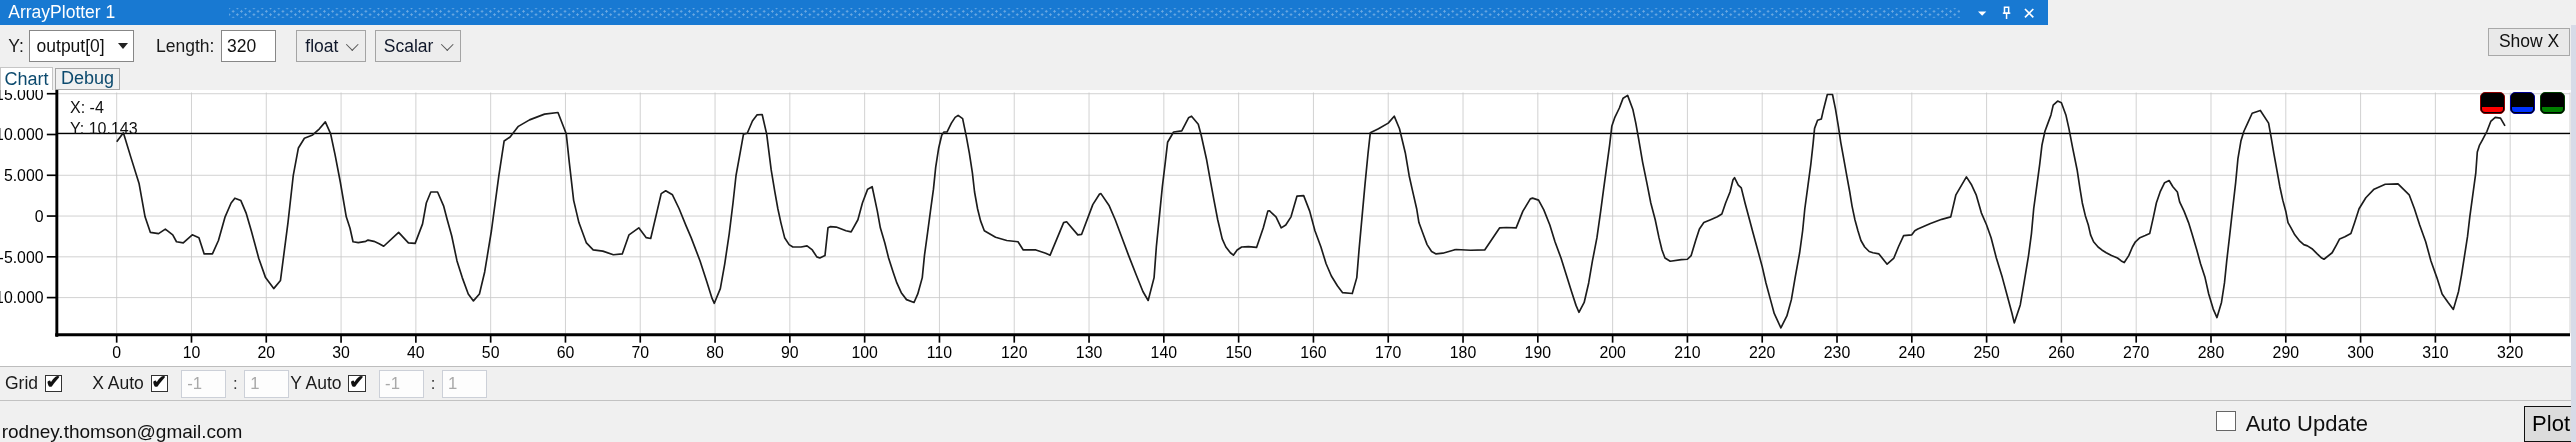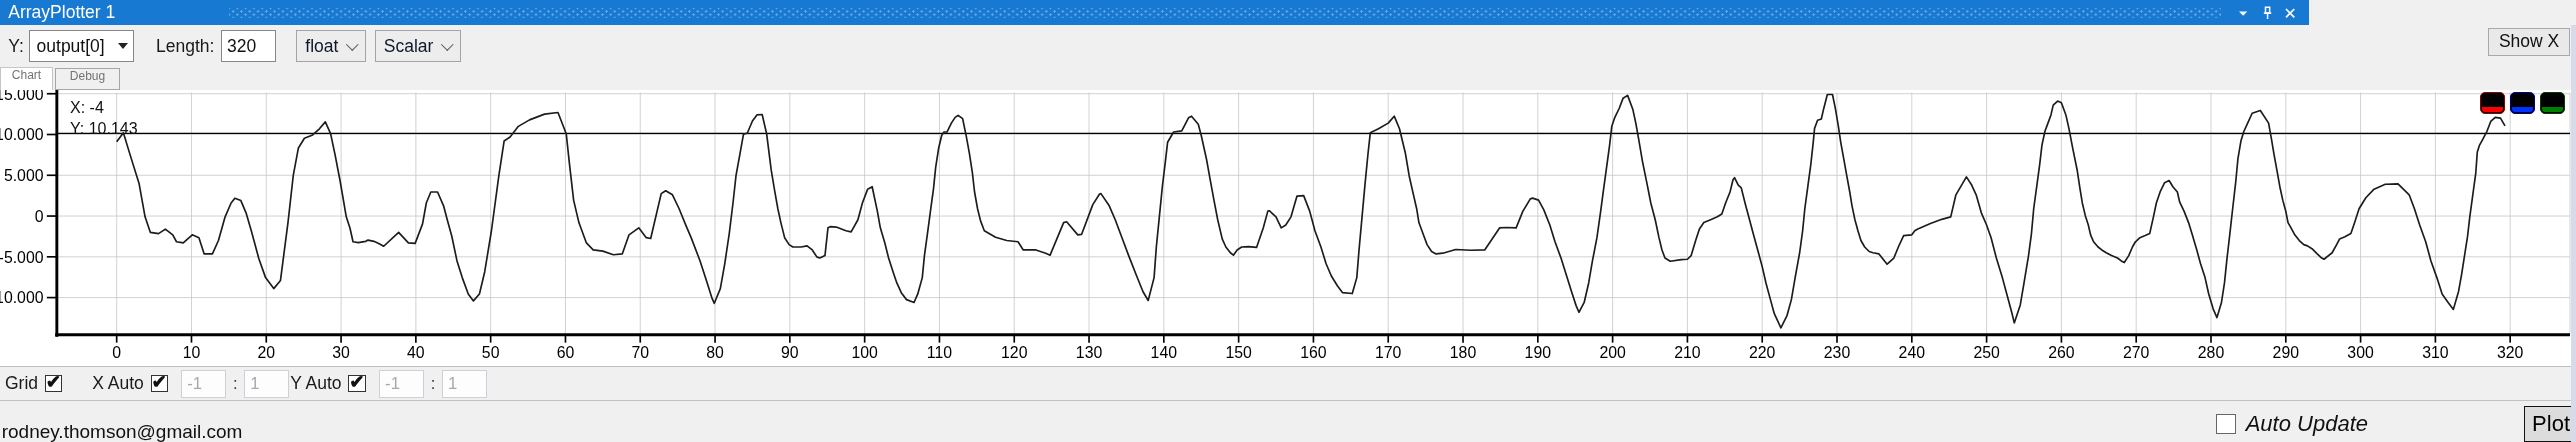--- a/index.html
+++ b/index.html
@@ -2,21 +2,21 @@
 <html style="font-size:13.3px"><head>
 <meta charset="utf-8">
 <style>
   html,body{margin:0;padding:0;}
   body{
     width:2576px;height:443px;overflow:hidden;position:relative;
     font-family:"Liberation Sans", sans-serif;background:#f0f0f0;
     -webkit-font-smoothing:antialiased;
   }
   
-  .titlebar{position:absolute;left:0;top:0;width:2284px;height:25px;background:#1879d2;padding-left:25px;}
+  .titlebar{position:absolute;left:0;top:0;width:2048px;height:25px;background:#1879d2;}
   .titlebar .title{position:absolute;left:8.3px;top:0;line-height:25px;color:#fff;font-size:17.5px;}
   .titlebar .texture{
     position:absolute;left:229px;right:88px;top:7.5px;bottom:6.7px;
     background-image:
       radial-gradient(circle, rgba(255,255,255,.38) 0.9px, transparent 1.3px),
       radial-gradient(circle, rgba(255,255,255,.38) 0.9px, transparent 1.3px);
     background-size:8.3px 6.7px,8.3px 6.7px;
     background-position:0 0,4.2px 3.3px;
   }
   .tb-icon{position:absolute;top:4.2px;width:18.3px;height:18.3px;cursor:pointer;}
@@ -39,22 +39,22 @@
   .select{height:32px;background:#ededed;border:0.8px solid #a4a4a4;display:flex;align-items:center;
     padding:0 8.3px;box-sizing:border-box;margin-left:20px;cursor:pointer;}
   .select .val{font-size:17.5px;color:#0f172a;}
   .chev{width:7.5px;height:7.5px;border-right:1.7px solid #555;border-bottom:1.7px solid #555;
     transform:rotate(45deg);margin-left:10px;margin-top:-4.2px;}
   .showx-btn{position:absolute;right:5.8px;top:27.5px;height:26px;padding:0 10px;
     background:#e9e9e9;border:0.8px solid #a8a8a8;font-size:17.5px;color:#111;
     display:flex;align-items:center;cursor:pointer;}
   
   .tabs{position:absolute;left:0;top:67px;width:2576px;height:23px;}
-  .tab{position:absolute;bottom:0;display:flex;justify-content:center;
-    font-size:12px;color:#737373;cursor:pointer;box-sizing:border-box;}
+  .tab{position:absolute;bottom:0;display:flex;align-items:center;justify-content:center;
+    font-size:18px;color:#0c4a6e;cursor:pointer;box-sizing:border-box;}
   .tab-active{left:0;width:53px;height:23px;background:#fff;border:0.8px solid #c6c6c6;border-bottom:none;}
   .tab-inactive{left:55px;width:65px;height:22.5px;background:#f0f0f0;border:0.8px solid #a6a6a6;}
   
   .chart-panel{position:absolute;left:0;top:90px;width:2576px;height:276px;background:#fff;}
   #plot-svg{position:absolute;left:0;top:0;}
   .tooltip{position:absolute;left:70px;top:6.7px;font-size:16px;color:#111;line-height:21px;}
   .legend{position:absolute;left:0;top:0;width:2576px;height:0;}
   .swatch{position:absolute;top:1.7px;width:25px;height:22.5px;background:#000;border-radius:5px;
     box-sizing:border-box;cursor:pointer;}
   .swatch .bar{position:absolute;left:0.8px;right:0.8px;bottom:0.8px;height:5.8px;border-radius:0 0 3.3px 3.3px;}
@@ -65,21 +65,21 @@
   .ctl-label{font-size:17.5px;color:#1a1a1a;}
   .checkbox{width:17.5px;height:17.5px;background:#fff;border:1.7px solid #333;box-sizing:border-box;
     margin-left:6.7px;position:relative;cursor:pointer;}
   .checkbox .mark{position:absolute;left:0px;top:-5px;font-size:18.3px;font-weight:bold;color:#111;}
   .range-input{height:28px;width:45px;background:#fdfdfd;border:0.8px solid #ccd0d8;font-size:16.7px;
     color:#a9a9a9;padding:0 5px;box-sizing:border-box;font-family:"Liberation Sans", sans-serif;}
   .colon{font-size:16.7px;color:#333;margin:0 6.7px;}
   
   .status-bar{position:absolute;left:0;top:401px;width:2576px;height:42px;background:#f0f0f0;}
   .email{position:absolute;left:1.7px;top:20px;font-size:19px;color:#111;white-space:nowrap;}
-  .autoupdate-wrap{position:absolute;right:208px;top:10px;display:flex;align-items:center;font-style:italic;}
+  .autoupdate-wrap{position:absolute;right:208px;top:10px;display:flex;}
   .checkbox-lg{width:20px;height:20px;background:#fff;border:1.7px solid #666;box-sizing:border-box;cursor:pointer;}
   .autoupdate-label{font-size:22px;color:#111;margin-left:10px;}
   .plot-btn{position:absolute;right:-1.7px;top:5px;height:36px;min-width:52px;background:#dcdcdc;
     border:1.7px solid #111;font-size:22px;color:#000;padding:0 6.7px;cursor:pointer;
     font-family:"Liberation Sans", sans-serif;}
   
   .edge-strip{position:absolute;right:0;top:25px;width:5px;bottom:0;background:#d7dbe8;}
 </style>
 </head>
 <body>

